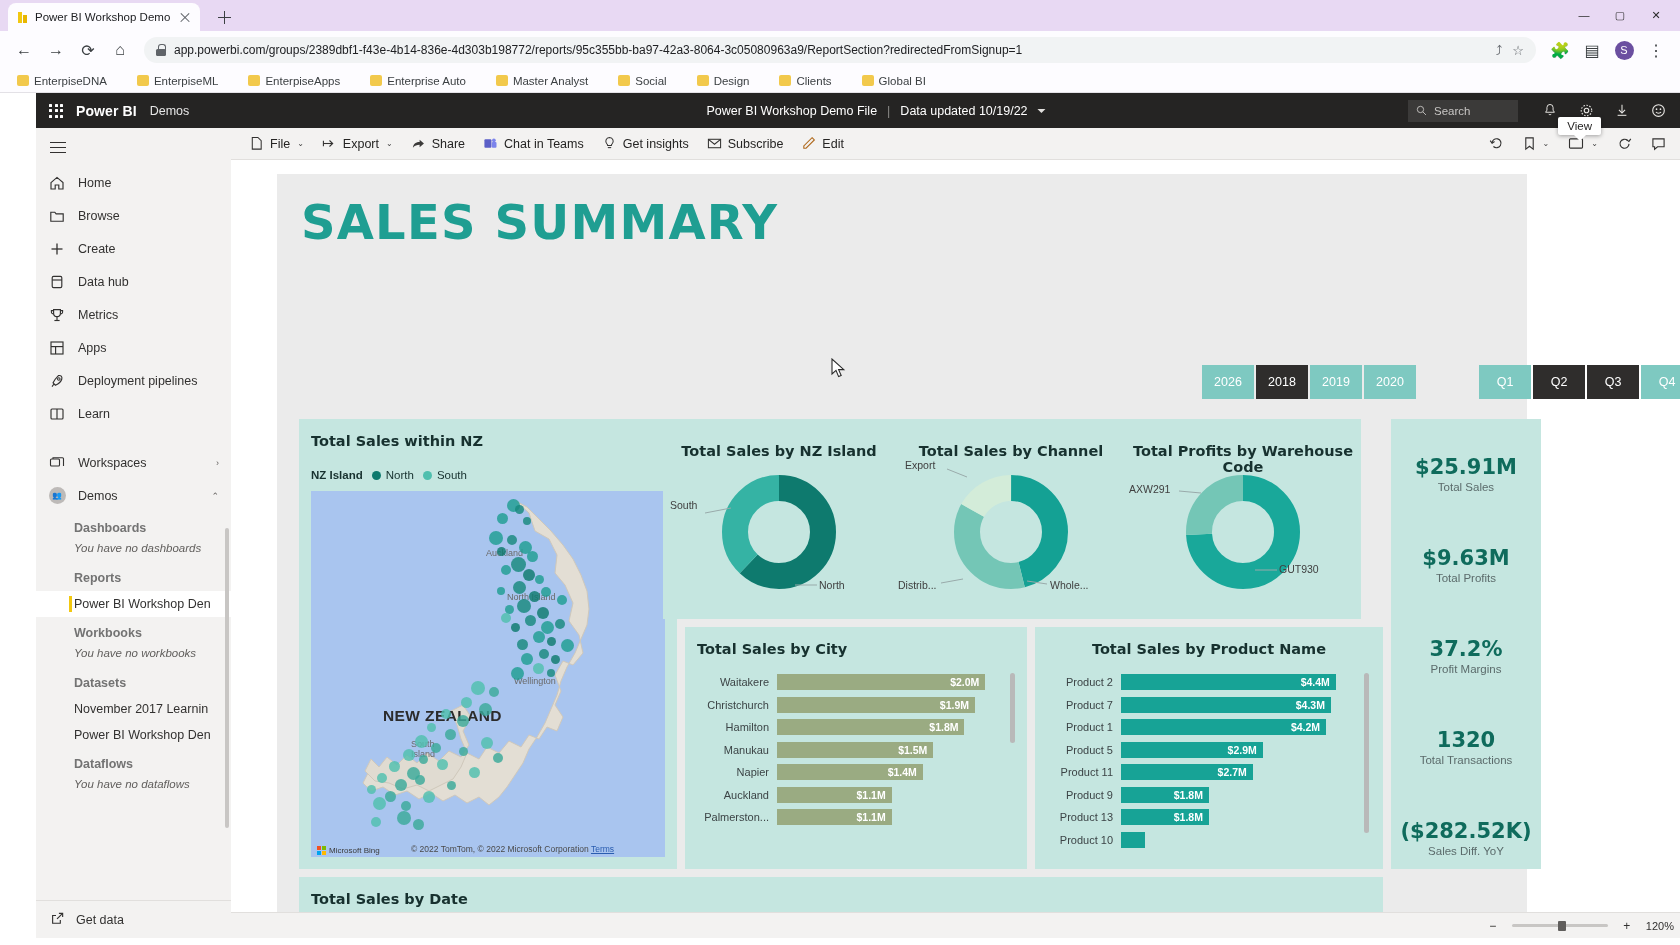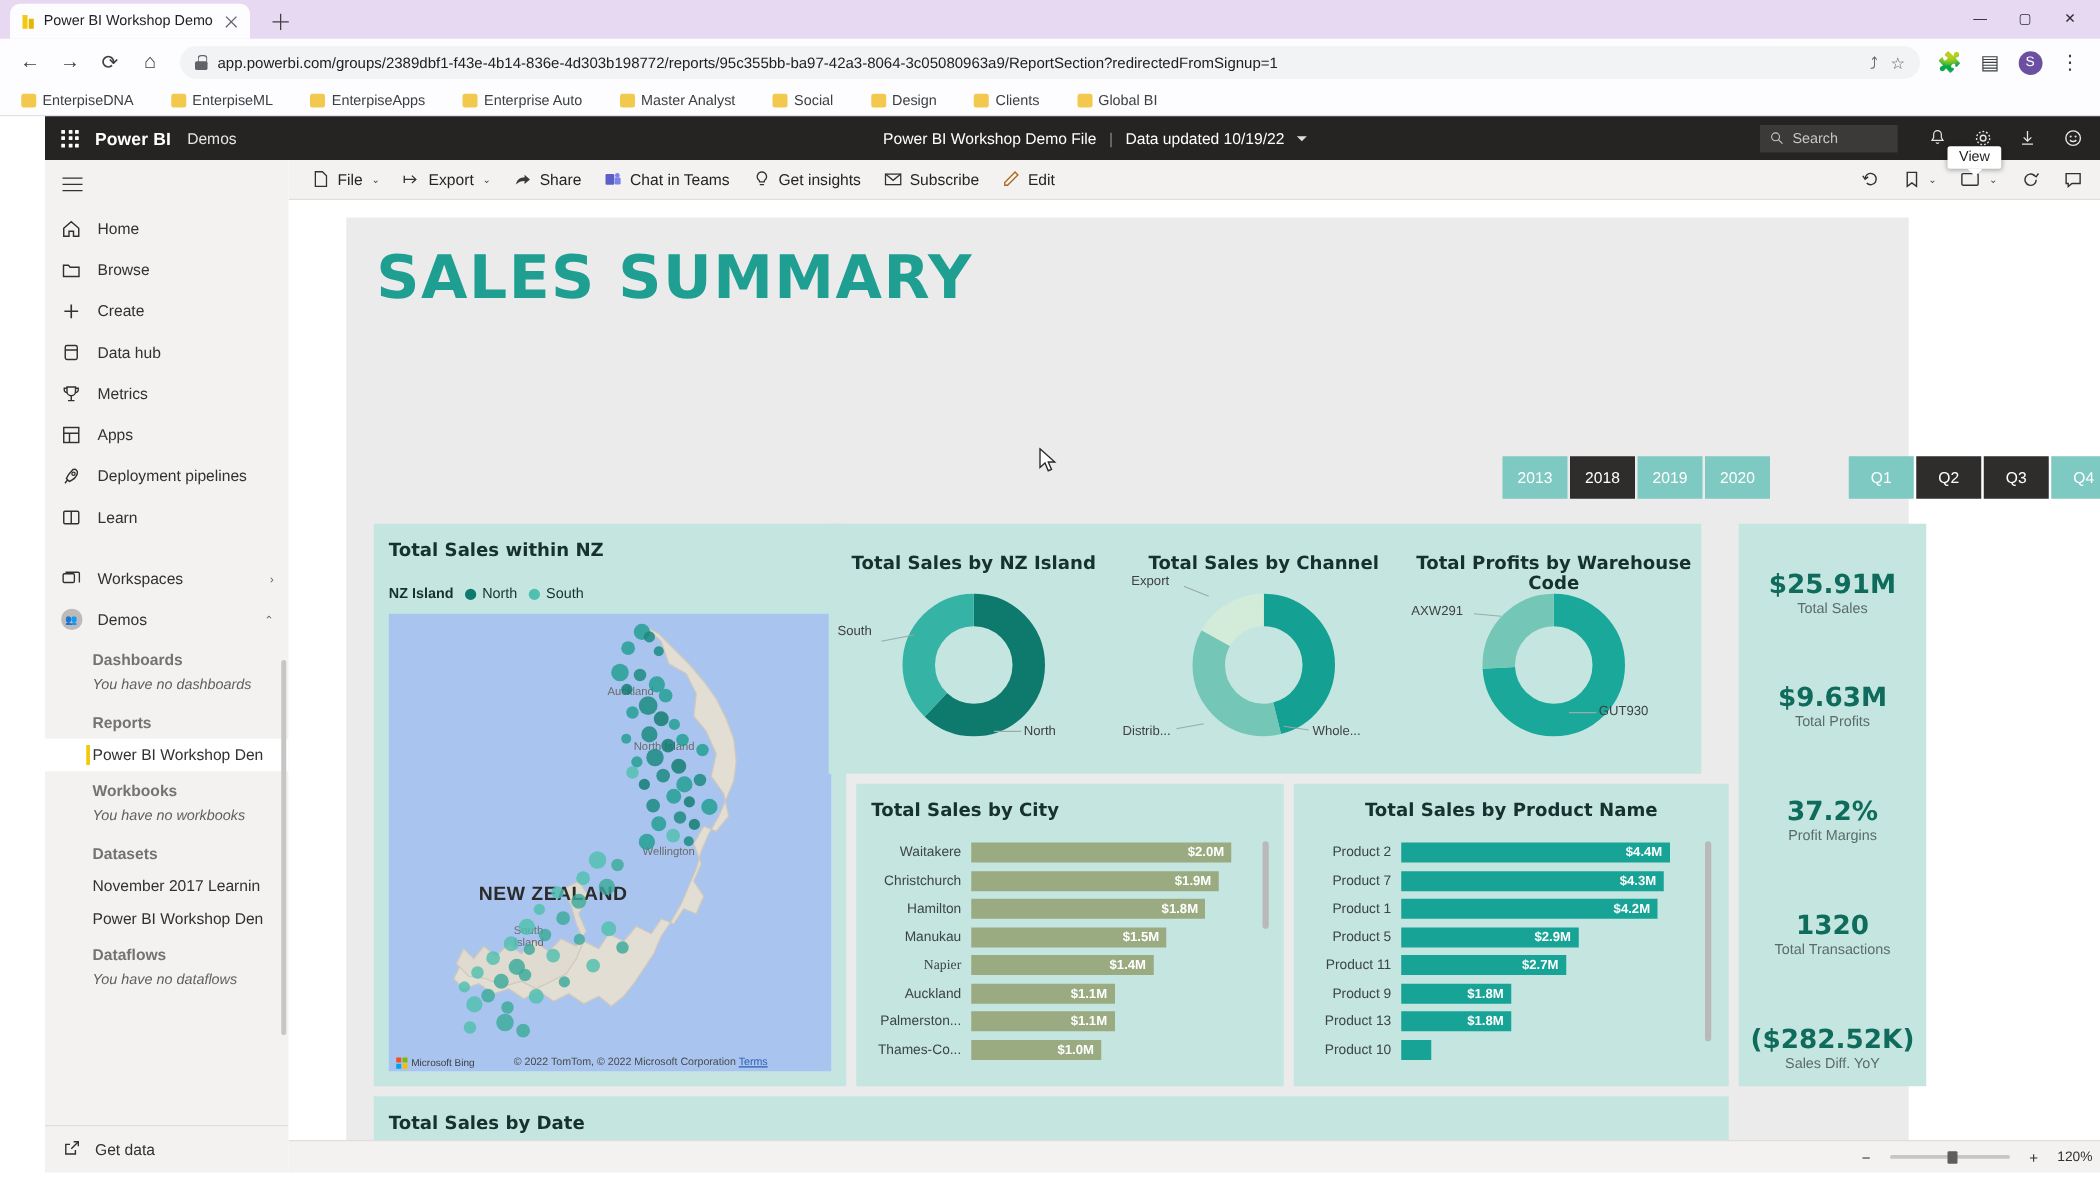--- a/index.html
+++ b/index.html
@@ -652,21 +652,21 @@
         </div>
       </div>
 
       <div id="canvas-wrap">
         <div id="canvas-outer">
           <div id="canvas">
 
             <div class="rtitle">SALES SUMMARY</div>
 
             <div class="slicer" id="yearsl">
-                <div class="sl-btn">2013</div>
+                <div class="sl-btn">2026</div>
                 <div class="sl-btn on">2018</div>
                 <div class="sl-btn">2019</div>
                 <div class="sl-btn">2020</div>
               </div>
             <div class="slicer" id="qsl">
                 <div class="sl-btn">Q1</div>
                 <div class="sl-btn on">Q2</div>
                 <div class="sl-btn on">Q3</div>
                 <div class="sl-btn">Q4</div>
               </div>
@@ -863,48 +863,40 @@
                   </div>
                   <div class="bar-row">
                     <span class="bar-cat" style="width: 86px;">Manukau</span>
                     <span class="bar-track">
                       <span class="bar-fill" style="width:69.8%;background:#9aab82">
                         <span>$1.5M</span>
                       </span>
                     </span>
                   </div>
                   <div class="bar-row">
-                    <span class="bar-cat" style="width: 86px; font-family: Liberation Serif, serif;">Napier</span>
+                    <span class="bar-cat" style="width: 86px;">Napier</span>
                     <span class="bar-track">
                       <span class="bar-fill" style="width:65.1%;background:#9aab82">
                         <span>$1.4M</span>
                       </span>
                     </span>
                   </div>
                   <div class="bar-row">
                     <span class="bar-cat" style="width: 86px;">Auckland</span>
                     <span class="bar-track">
                       <span class="bar-fill" style="width:51.2%;background:#9aab82">
                         <span>$1.1M</span>
                       </span>
                     </span>
                   </div>
                   <div class="bar-row">
                     <span class="bar-cat" style="width: 86px;">Palmerston...</span>
                     <span class="bar-track">
                       <span class="bar-fill" style="width:51.2%;background:#9aab82">
                         <span>$1.1M</span>
-                      </span>
-                    </span>
-                  </div>
-                  <div class="bar-row">
-                    <span class="bar-cat" style="width: 86px;">Thames-Co...</span>
-                    <span class="bar-track">
-                      <span class="bar-fill" style="width:46.5%;background:#9aab82">
-                        <span>$1.0M</span>
                       </span>
                     </span>
                   </div>
                 </div>
               <div class="vscroll" style="right:12px;top:46px;height:70px;"></div>
             </div>
 
             <div class="tile" id="tile-prod">
               <div class="tile-h" style="position:absolute;left:0;right:0;top:14px;text-align:center;">Total Sales by Product Name</div>
               <div id="prod-bars" style="position:absolute;left:12px;top:44px;right:30px;">

